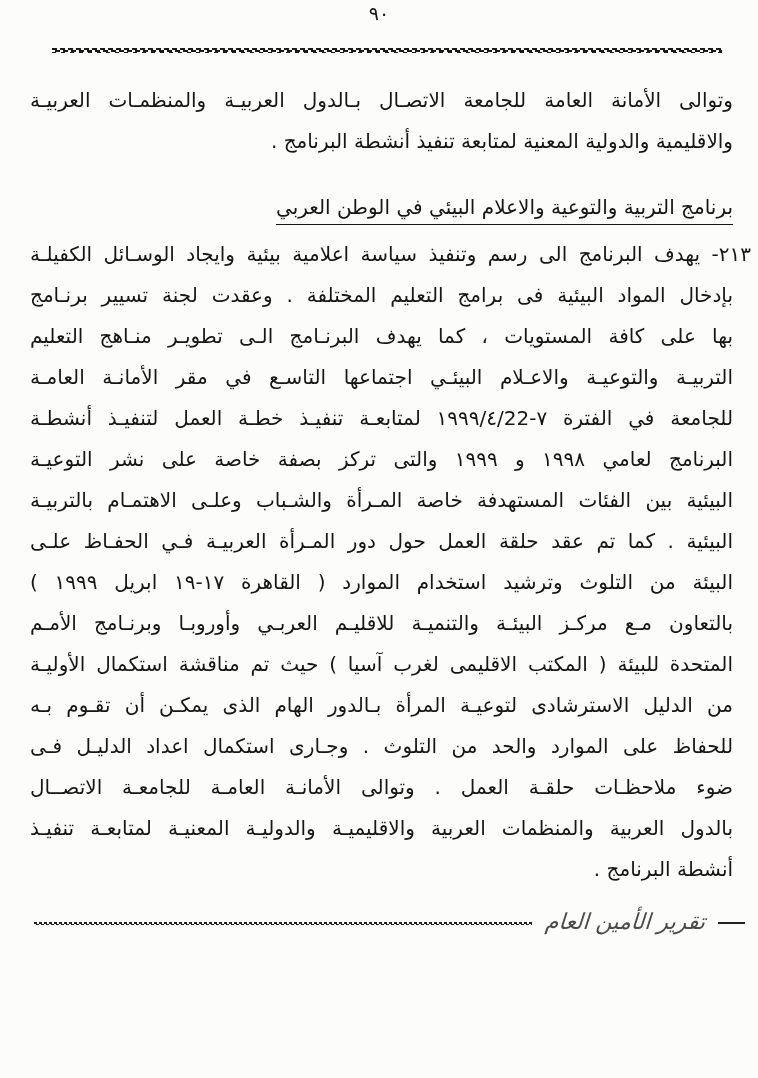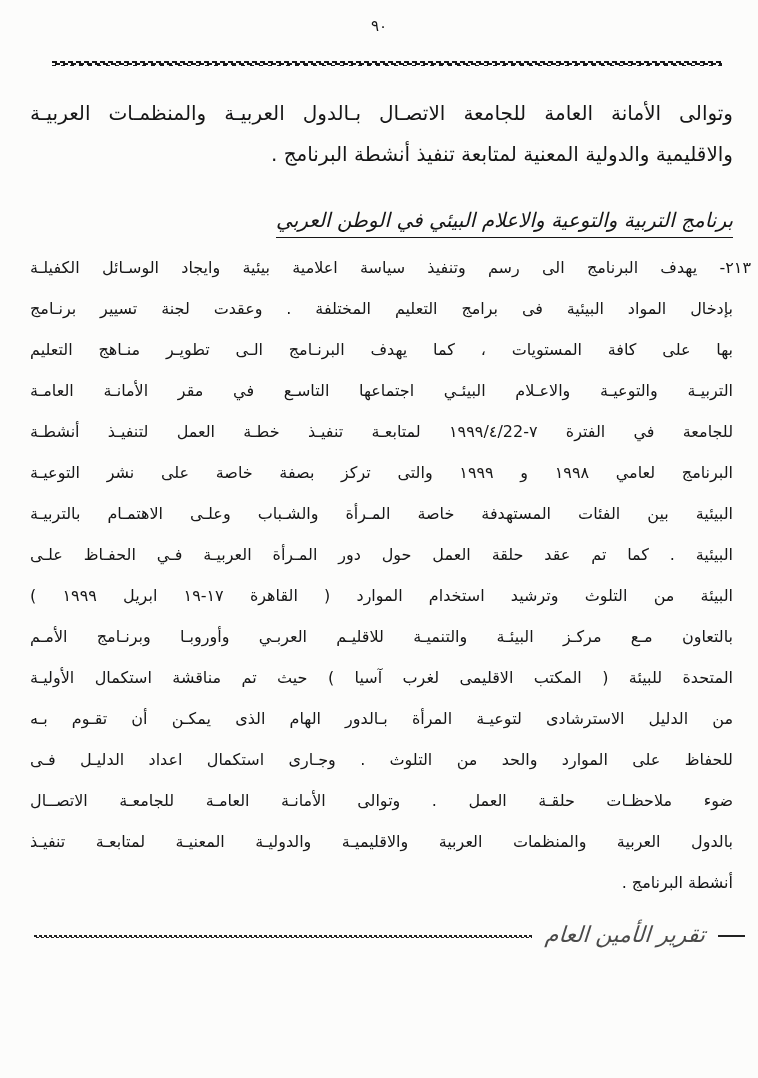--- a/index.html
+++ b/index.html
@@ -3,44 +3,44 @@
 <meta charset="utf-8">
 <style>
   html,body{margin:0;padding:0;}
   body{background:#ffffff;}
   .page{
     width:758px;height:1078px;box-sizing:border-box;overflow:hidden;
     background:#fcfcfb;color:#161616;position:relative;
     font-family:"DejaVu Sans","Liberation Sans",sans-serif;
   }
   .pageno{
-    padding-top:13px;text-align:center;font-size:15px;line-height:26px;
+    text-align:center;font-size:19px;line-height:26px;
     letter-spacing:2px;
   }
   .sep-top{
     height:5px;margin:22px 36px 0 52px;
     background:
       repeating-linear-gradient(90deg,#1a1a1a 0 5px,transparent 5px 8px) 0 0/100% 2px no-repeat,
       repeating-linear-gradient(90deg,transparent 0 3px,#1a1a1a 3px 8px) 0 2px/100% 2px no-repeat,
       repeating-linear-gradient(90deg,#1a1a1a 0 4px,transparent 4px 9px) 0 4px/100% 1px no-repeat;
   }
   .rtl{direction:rtl;unicode-bidi:embed;}
   .intro{margin:27px 25px 0 30px;font-size:20px;line-height:41px;}
   .bline{
     text-align:justify;text-align-last:justify;-moz-text-align-last:justify;
     white-space:normal;
   }
   .bline.short{text-align:left;text-align-last:right;-moz-text-align-last:right;}
   .heading{
     margin:30px 25px 0 30px;font-size:20px;line-height:30px;text-align:right;
   }
   .heading span{
-    border-bottom:1.5px solid #161616;padding-bottom:5px;font-style:italic;
+    border-bottom:1.5px solid #161616;padding-bottom:5px;
   }
-  .para{margin:12px 25px 0 30px;font-size:16px;line-height:41px;}
+  .para{margin:12px 25px 0 30px;font-size:20px;line-height:41px;}
   .firstline{margin-right:-18px;}
   .itemnum{letter-spacing:1px;}
   .footer{
     margin:14px 13px 0 34px;height:38px;display:flex;direction:ltr;
     align-items:center;gap:13px;
   }
   .footer-rule{
     flex:1;height:3px;align-self:center;
     background:
       repeating-linear-gradient(90deg,#222 0 3px,transparent 3px 5px) 0 0/100% 2px no-repeat,

